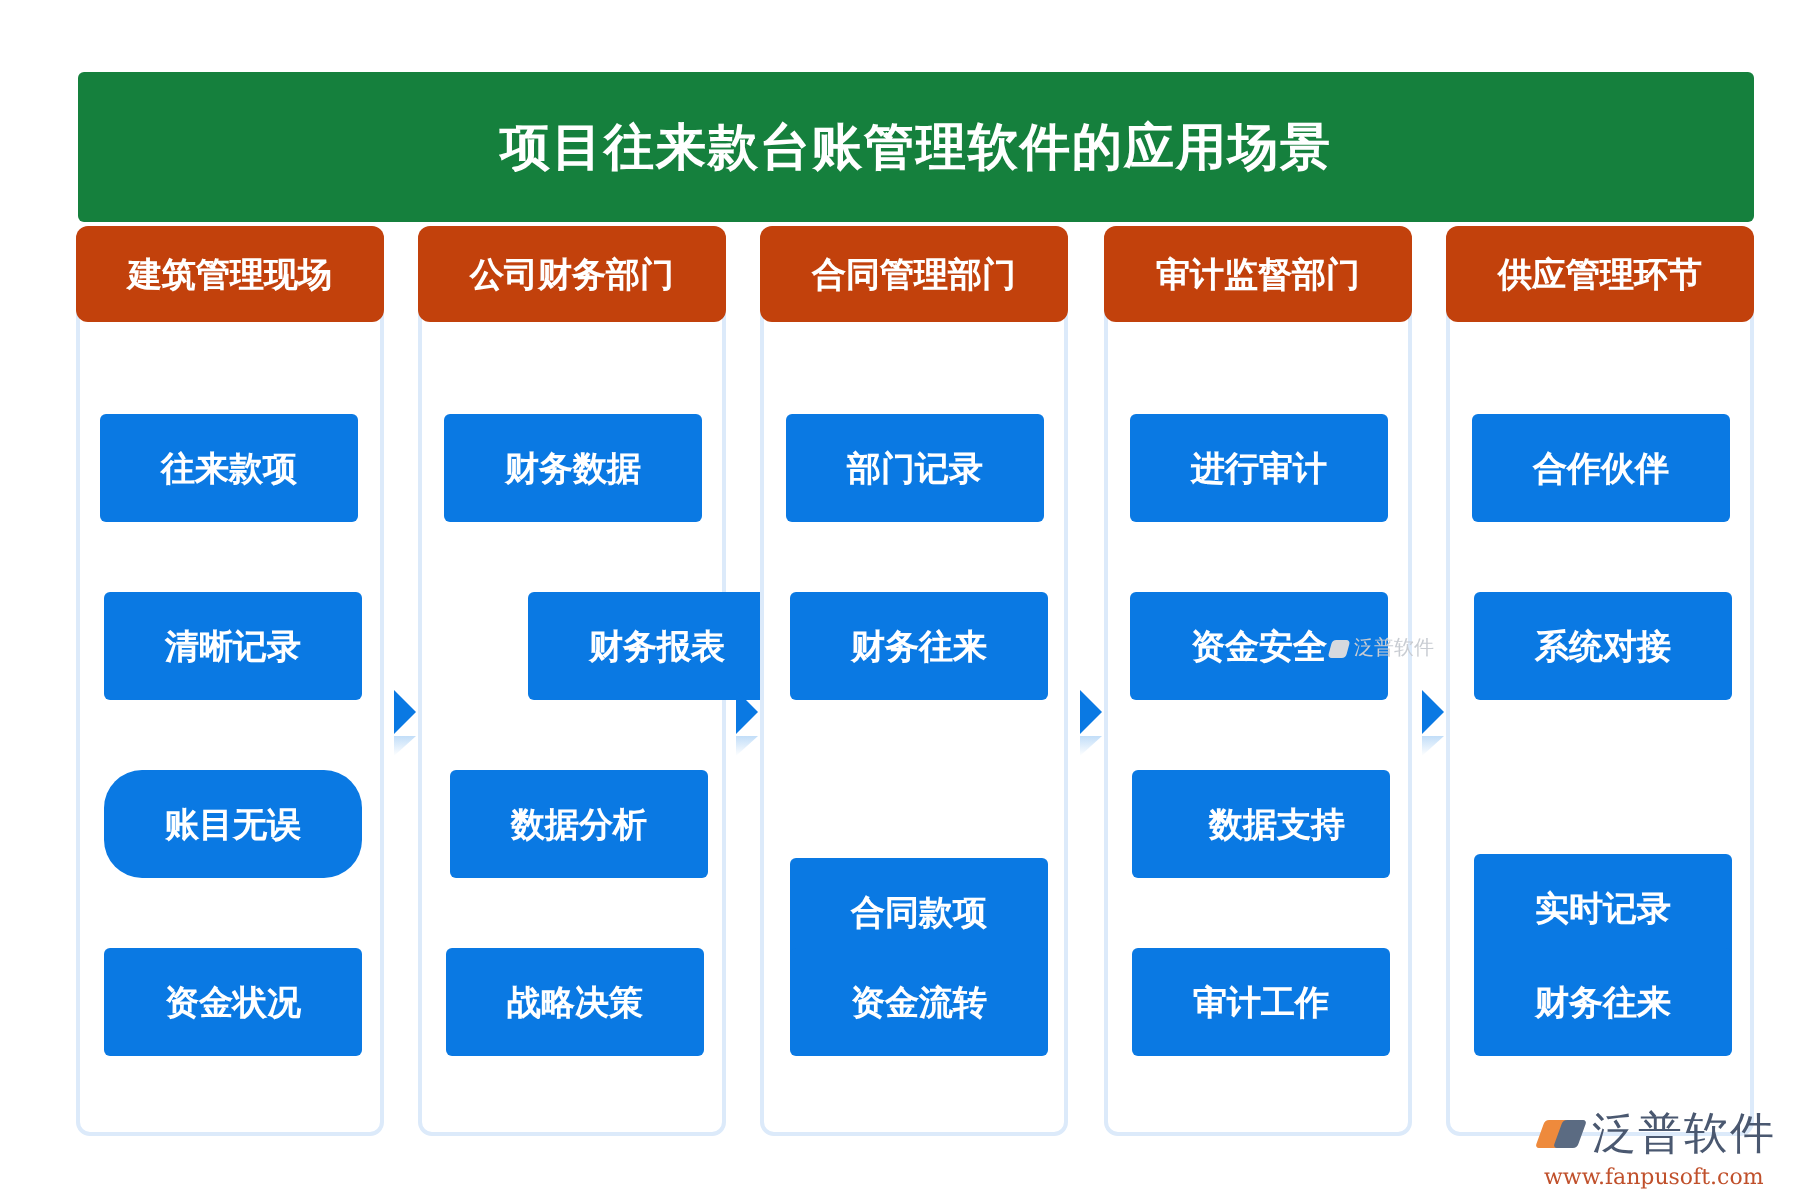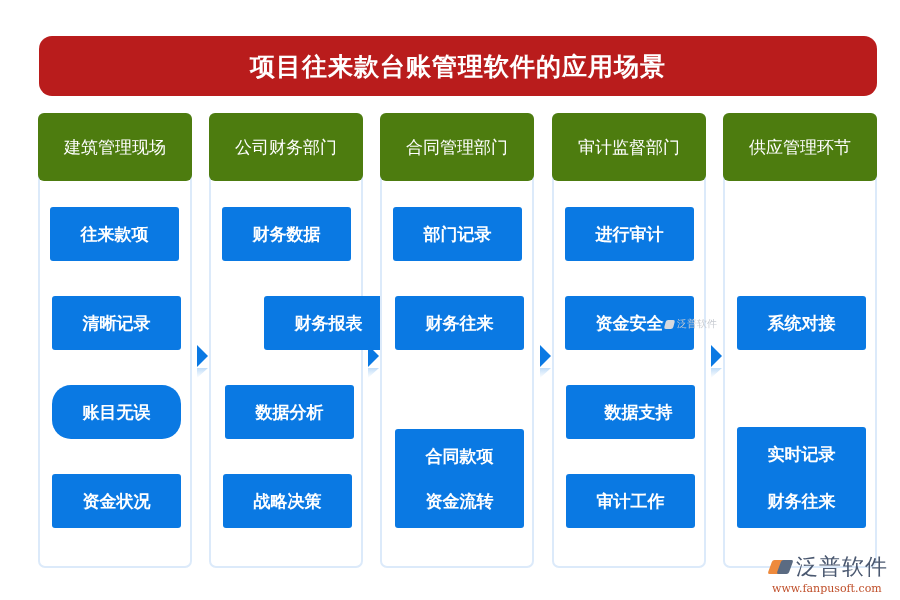--- a/index.html
+++ b/index.html
@@ -1,34 +1,34 @@
 <!DOCTYPE html>
 <html><head>
 <meta charset="utf-8">
 <style>
   * { box-sizing: border-box; margin: 0; padding: 0; }
   html, body { width: 900px; height: 600px; background: #ffffff; overflow: hidden; }
   body { position: relative; font-family: "DejaVu Sans", "Liberation Sans", sans-serif; }
 
   .title-bar {
-    position: absolute; left: 39px; top: 36px; width: 838px; height: 60px;
-    background: #b91c1c; border-radius: 13px;
+    position: absolute; left: 39px; top: 36px; width: 838px; height: 75px;
+    background: #15803d; border-radius: 3px;
     display: flex; align-items: center; justify-content: center;
     color: #ffffff; font-size: 25px; font-weight: bold; letter-spacing: 1px;
   }
 
   .column {
     position: absolute; top: 113px; width: 154px; height: 455px;
     border: 2px solid #dceafa; border-radius: 7px; background: #ffffff;
   }
   .col-header {
-    position: absolute; left: -2px; top: -2px; width: 154px; height: 68px;
-    background: #4d7c0f; border-radius: 6px;
+    position: absolute; left: -2px; top: -2px; width: 154px; height: 48px;
+    background: #c2410c; border-radius: 6px;
     display: flex; align-items: center; justify-content: center;
-    color: #ffffff; font-size: 17px; font-weight: normal;
+    color: #ffffff; font-size: 17px; font-weight: bold;
   }
   .item {
     position: absolute; width: 129px; height: 54px;
     background: #0a79e3; border-radius: 3px;
     display: flex; align-items: center; justify-content: center;
     color: #ffffff; font-size: 17px; font-weight: bold;
   }
 
   .arrow {
     position: absolute; width: 0; height: 0;
@@ -91,20 +91,21 @@
 <div class="column" style="left:552px;">
   <div class="col-header">审计监督部门</div>
   <div class="item" style="left:11px; top:92px;">进行审计</div>
   <div class="item" style="left:11px; top:181px;">资金安全</div>
   <div class="item" style="left:12px; top:270px;padding-left:16px;">数据支持</div>
   <div class="item" style="left:12px; top:359px;">审计工作</div>
 </div>
 
 <div class="column" style="left:723px;">
   <div class="col-header">供应管理环节</div>
+  <div class="item" style="left:11px; top:92px;">合作伙伴</div>
   <div class="item" style="left:12px; top:181px;">系统对接</div>
   <div class="item" style="left:12px; top:270px;margin-top:42px;">实时记录</div>
   <div class="item" style="left:12px; top:359px;">财务往来</div>
 </div>
 
 <div class="arrow" style="left:197px; top:345px;"></div>
 <div class="arrow-shadow" style="left:197px; top:368px;"></div>
 <div class="arrow" style="left:368px; top:345px;"></div>
 <div class="arrow-shadow" style="left:368px; top:368px;"></div>
 <div class="arrow" style="left:540px; top:345px;"></div>

